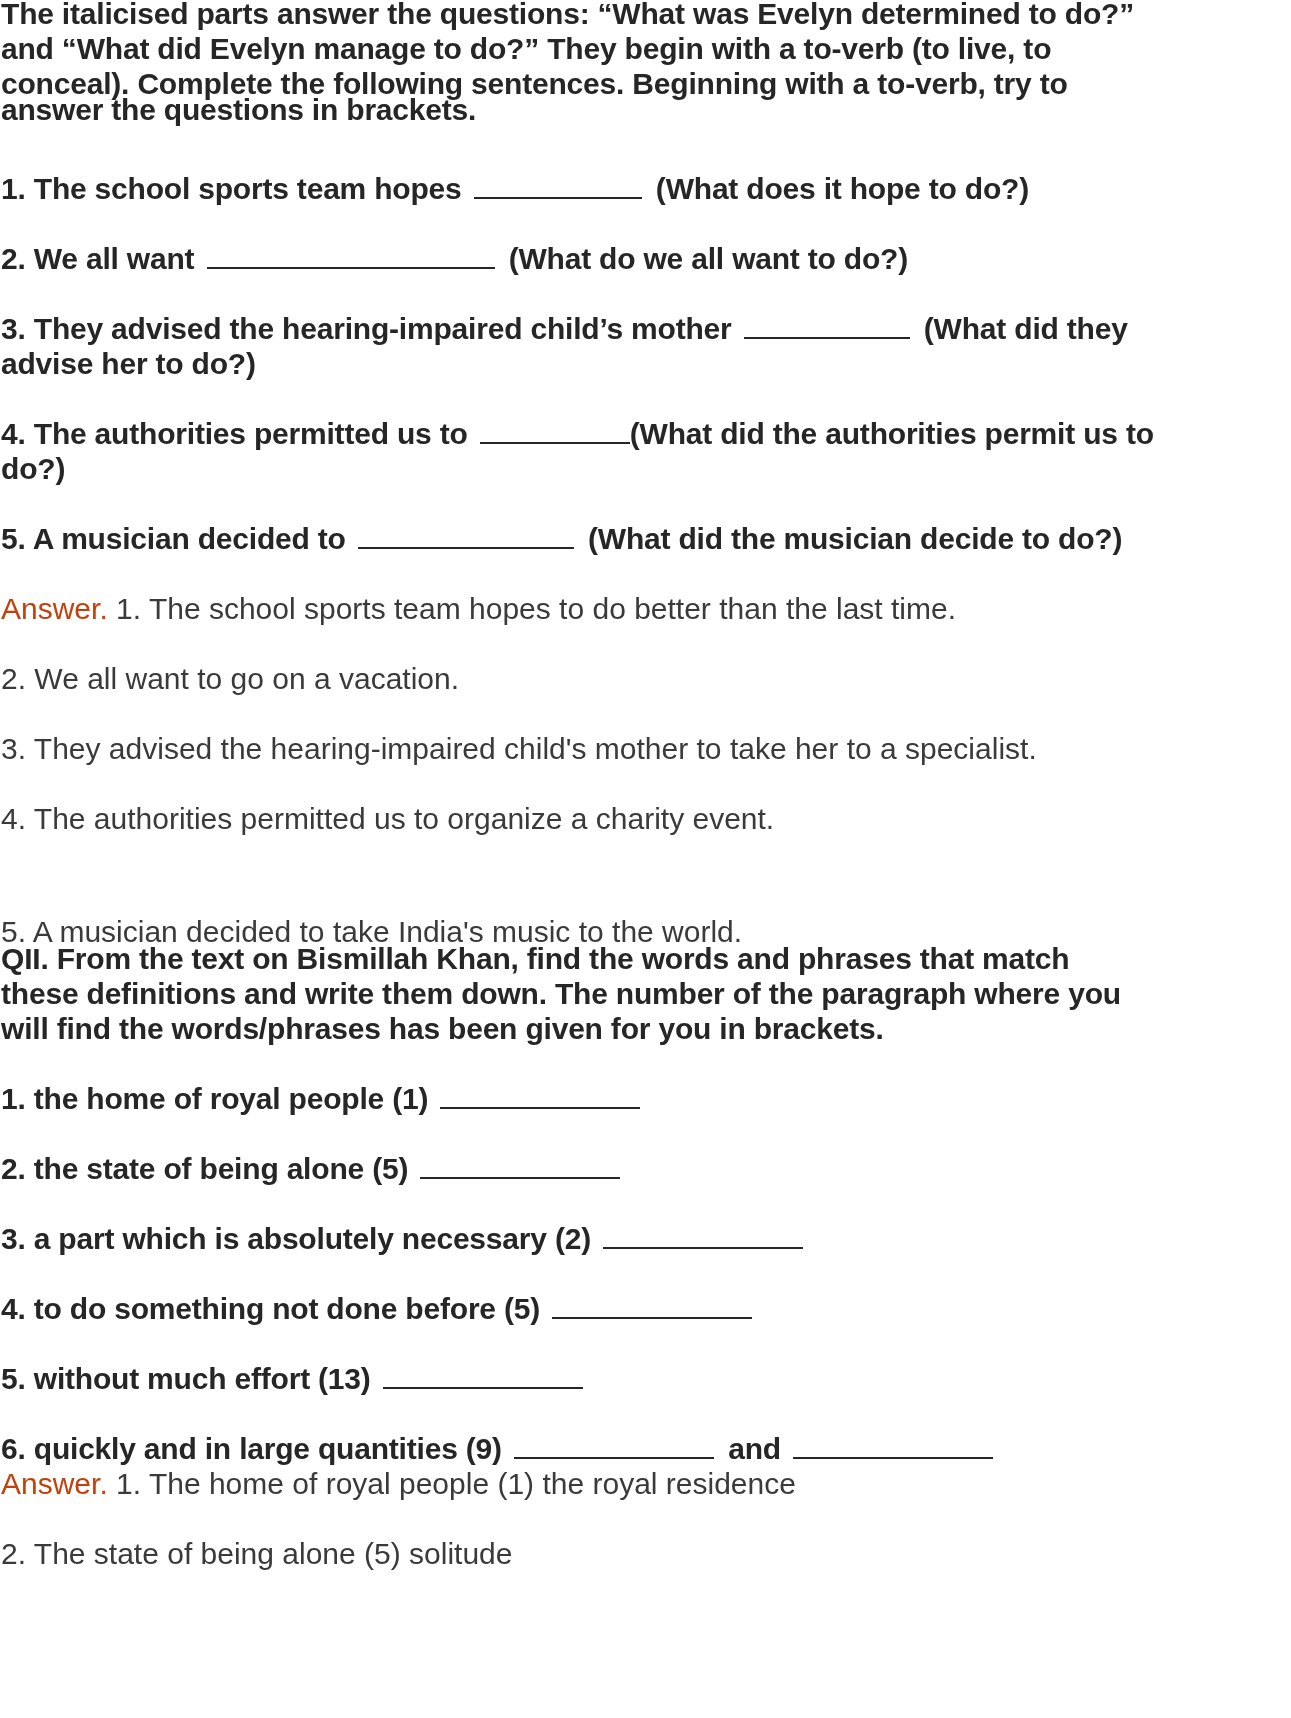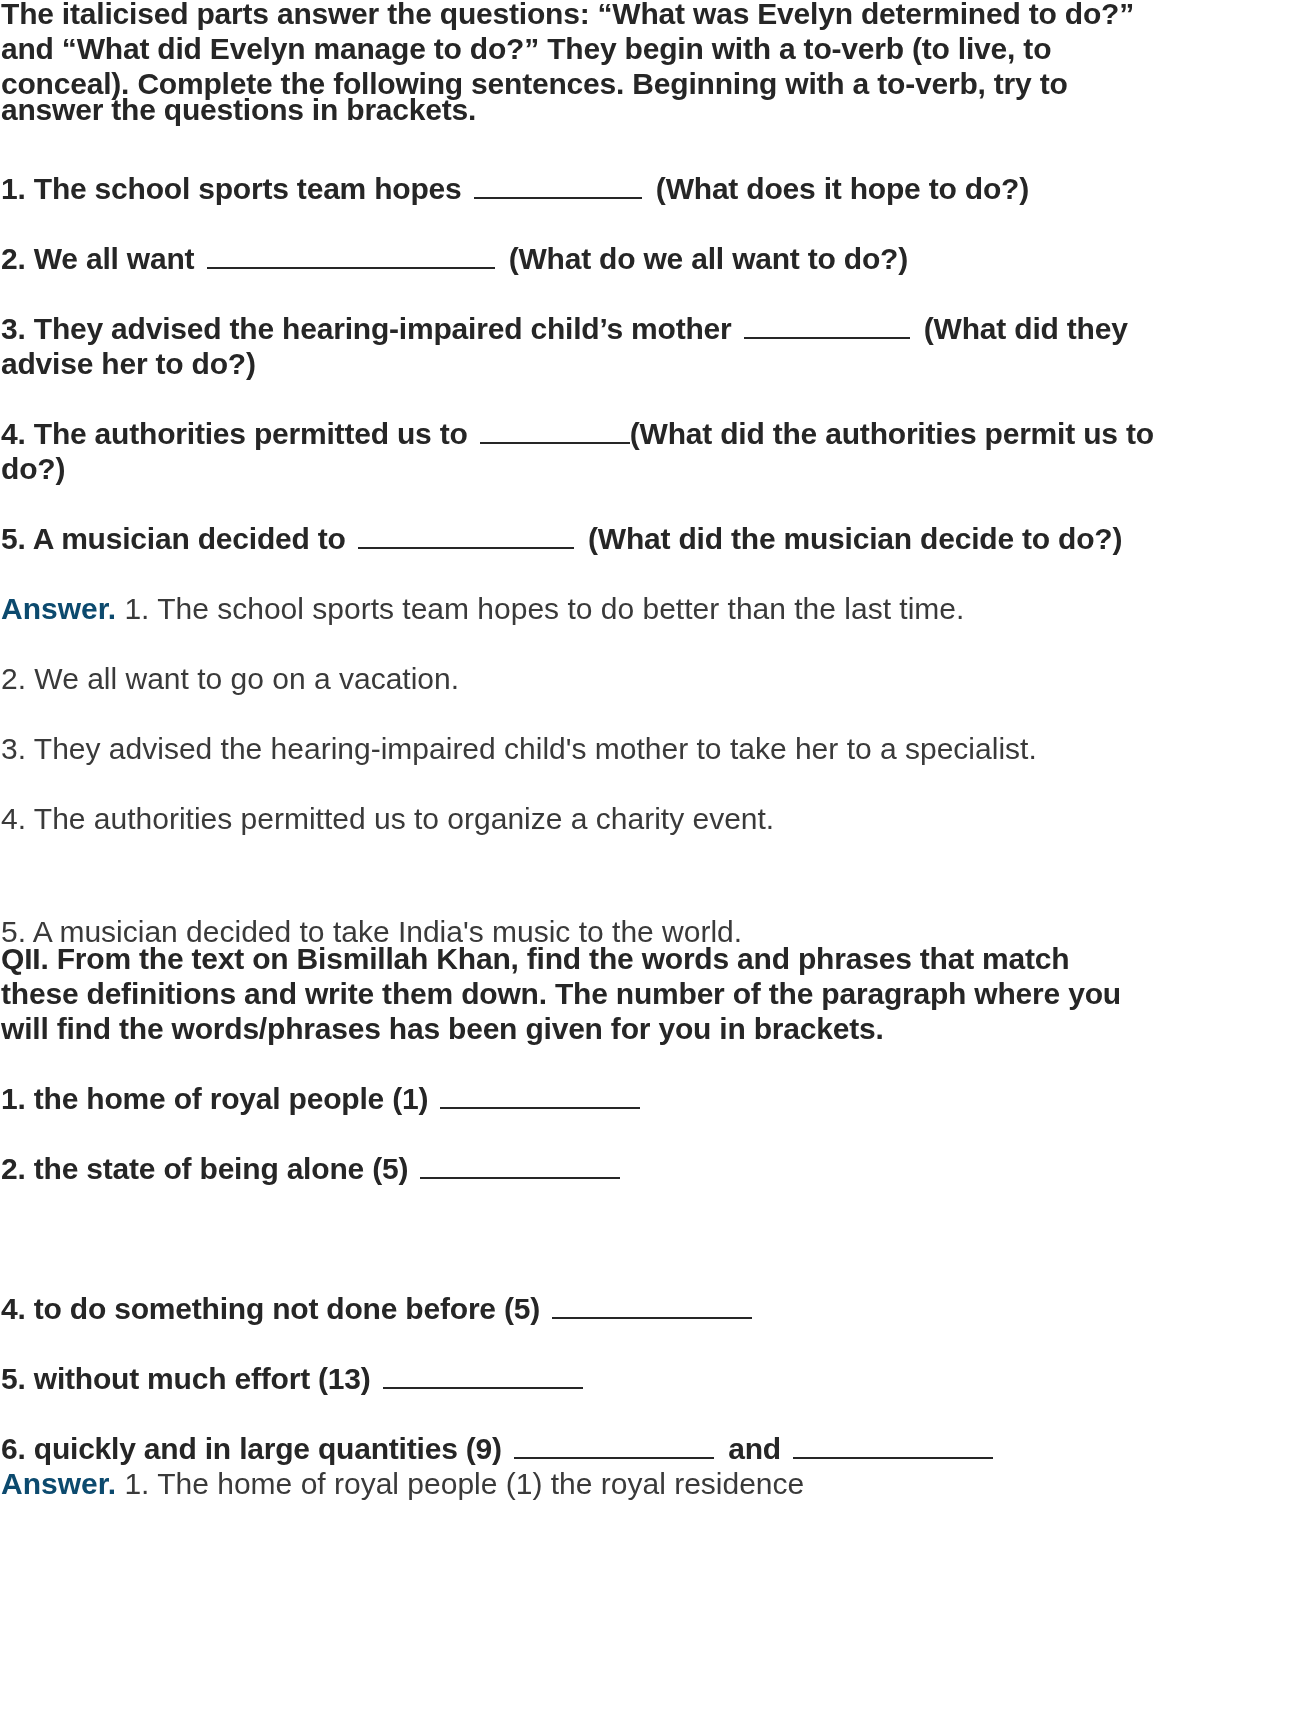--- a/index.html
+++ b/index.html
@@ -13,21 +13,21 @@
     position: absolute; left: 1px; white-space: nowrap;
     font-size: 30px; line-height: 35px;
     transform-origin: left top;
   }
   .b { font-weight: bold; letter-spacing: -0.2px; }
   .r { font-weight: normal; color: #3a3a3a; }
   .blank {
     display: inline-block; border-bottom: 2.5px solid #262626;
     height: 24px; vertical-align: baseline; margin: 0 6px 0 4px;
   }
-  .ans-label { font-weight: bold; color: #0c4a6e; }
+  .ans-label { font-weight: normal; color: #c2410c; }
 </style>
 </head>
 <body>
 
 <div class="page">
 
   <div class="line b" style="top:-4px">The italicised parts answer the questions: “What was Evelyn determined to do?”</div>
   <div class="line b" style="top:66px">conceal). Complete the following sentences. Beginning with a to-verb, try to</div>
   <div class="line b" style="top:31px">and “What did Evelyn manage to do?” They begin with a to-verb (to live, to</div>
   <div class="line b" style="top:92px">answer the questions in brackets.</div>
@@ -73,33 +73,38 @@
   <div class="line b" style="top:1011px">will find the words/phrases has been given for you in brackets.</div>
 
   <div class="line b" style="top:1081px">
     <span>1. the home of royal people (1)</span>
     <span class="blank" style="width:200px"></span>
   </div>
   <div class="line b" style="top:1151px">
     <span>2. the state of being alone (5)</span>
     <span class="blank" style="width:200px"></span>
   </div>
+  <div class="line b" style="top:1221px">
+    <span>3. a part which is absolutely necessary (2)</span>
+    <span class="blank" style="width:200px"></span>
+  </div>
   <div class="line b" style="top:1291px">
     <span>4. to do something not done before (5)</span>
     <span class="blank" style="width:200px"></span>
   </div>
   <div class="line b" style="top:1361px">
     <span>5. without much effort (13)</span>
     <span class="blank" style="width:200px"></span>
   </div>
   <div class="line b" style="top:1431px">
     <span>6. quickly and in large quantities (9)</span>
     <span class="blank" style="width:200px"></span>
     <span>and</span>
     <span class="blank" style="width:200px"></span>
   </div>
 
   <div class="line r" style="top:1466px">
     <span class="ans-label">Answer.</span>
     <span>1. The home of royal people (1) the royal residence</span>
   </div>
+  <div class="line r" style="top:1536px">2. The state of being alone (5) solitude</div>
 
 </div>
 
 </body></html>

